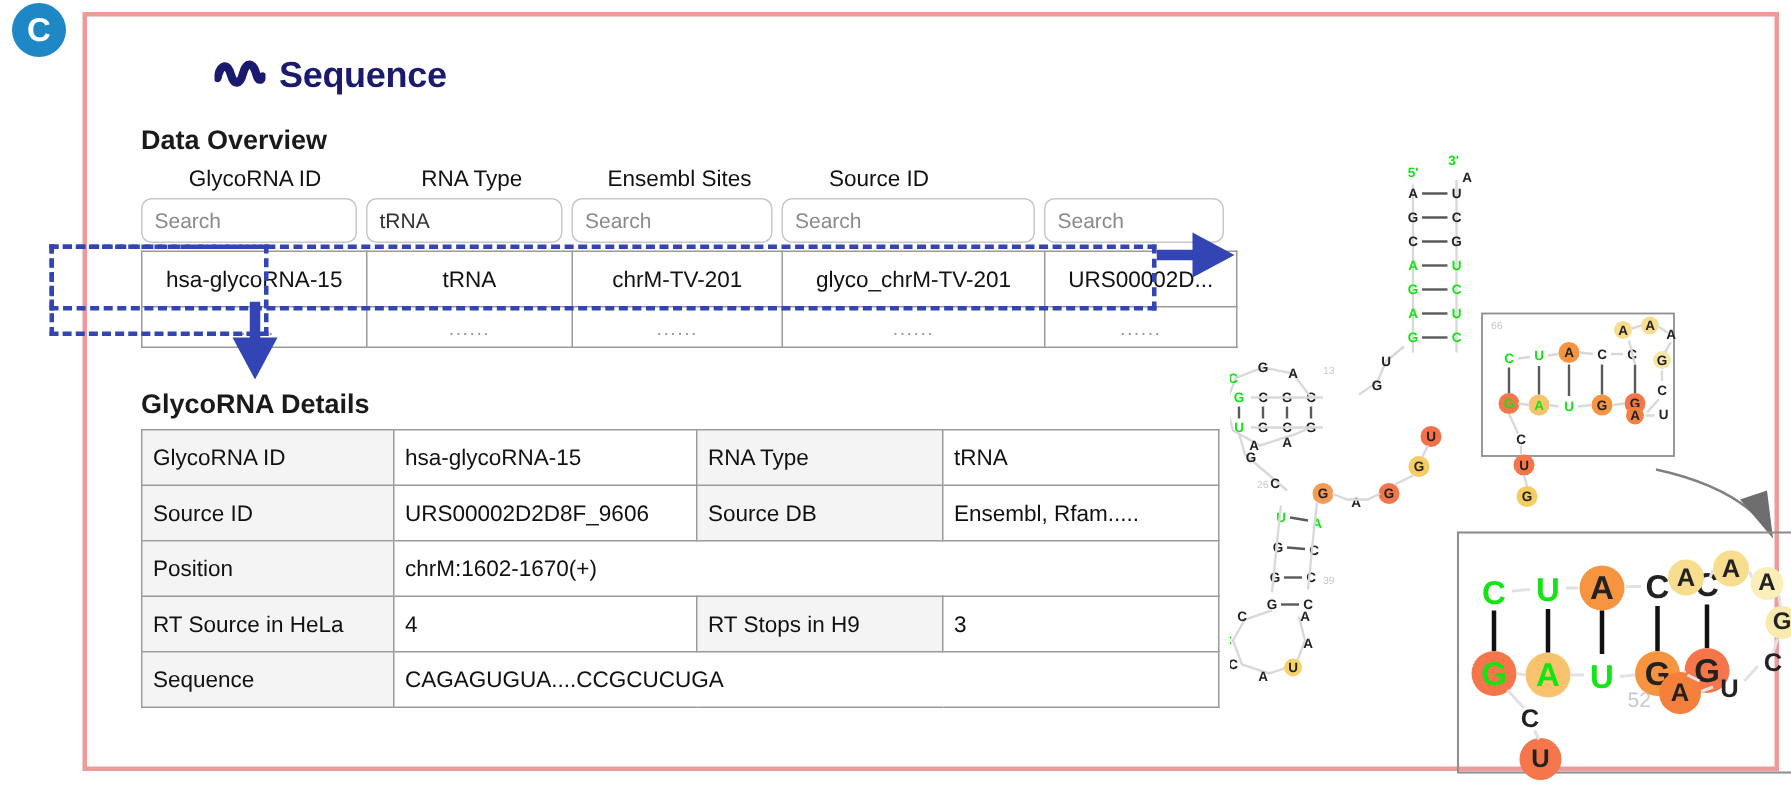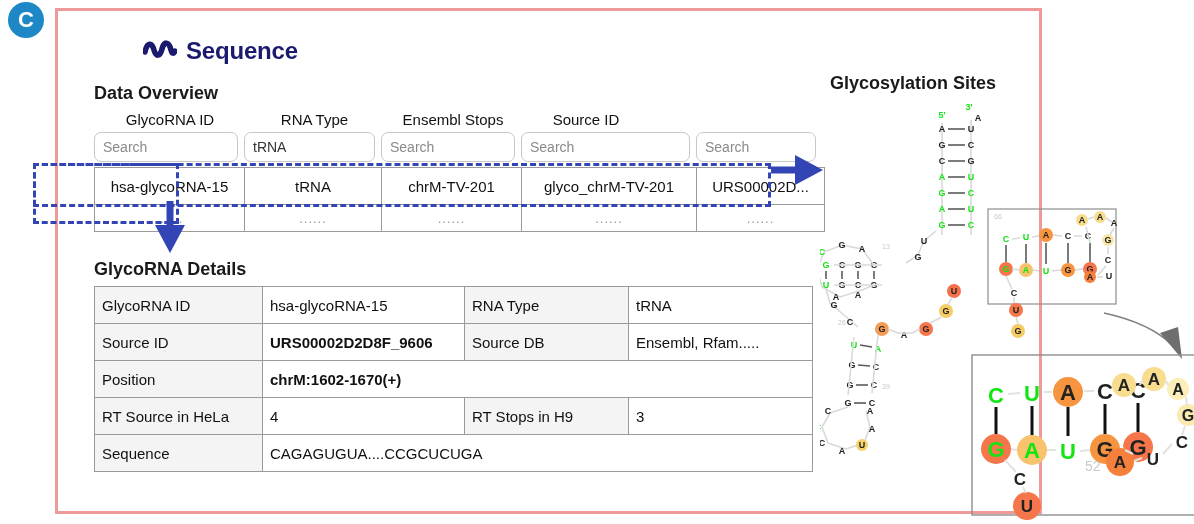--- a/index.html
+++ b/index.html
@@ -1,20 +1,20 @@
 <!DOCTYPE html>
 <html><head>
 <meta charset="utf-8">
 <style>
   html,body{margin:0;padding:0;background:#ffffff;}
   body{font-family:"Liberation Sans","DejaVu Sans",sans-serif;}
   #page{position:relative;width:1194px;height:524px;overflow:hidden;background:#fff;}
 
   
-  #panel{position:absolute;left:55px;top:8px;width:987px;height:506px;
+  #panel{position:absolute;left:55px;top:8px;width:1131px;height:506px;
          border:3px solid #ef9a9a;box-sizing:border-box;background:#fff;}
 
   
   #badge{position:absolute;left:8px;top:2px;width:36px;height:36px;border-radius:50%;
          background:#1E88C7;color:#fff;font-weight:bold;font-size:22px;
          display:flex;align-items:center;justify-content:center;z-index:12;
          font-family:"Liberation Sans",sans-serif;}
 
   
   #seq-header{position:absolute;left:85px;top:26px;display:flex;align-items:center;gap:9px;}
@@ -34,21 +34,21 @@
   .ov-search{height:30px;border:1px solid #c8c8c8;border-radius:7px;
              font-size:14px;color:#8a8a8a;display:flex;align-items:center;
              padding-left:8px;box-sizing:border-box;margin-right:6px;background:#fff;}
   .ov-search.filled{color:#333;}
   .ov-table{margin-top:5px;border-collapse:collapse;width:730px;table-layout:fixed;}
   .ov-table td{border:1px solid #9a9a9a;height:36px;font-size:15px;color:#111;
                text-align:center;padding:0 3px;overflow:hidden;white-space:nowrap;}
   .ov-table tr.dots td{height:26px;font-size:13px;letter-spacing:1px;color:#999;}
   .c-orange{color:#E8761A;}
   .c-blue{color:#4472C4;}
-  .c-linkblue{color:#3a6fd8;font-weight:bold;}
+  .c-linkblue{color:#3a6fd8;}
 
   
   .dash-row{position:absolute;border:3px dashed #3345b5;box-sizing:border-box;pointer-events:none;}
 
   
   #details{position:absolute;left:36px;top:275px;width:718px;border-collapse:collapse;table-layout:fixed;}
   #details td{border:1px solid #9a9a9a;height:36px;font-size:15px;color:#111;
               padding:0 7px;overflow:hidden;white-space:nowrap;}
   #details td.lab{background:#f4f4f4;}
 
@@ -69,28 +69,27 @@
       <span class="wave-ic">
         <svg width="34" height="20" viewBox="0 0 34 20">
           <path d="M2 13 C4 3, 9 3, 11 11 C13 18, 17 18, 19 10 C21 2, 26 2, 28 11 C29 15, 31 15, 32 12" fill="none" stroke="#1a1a6e" stroke-width="5.5" stroke-linecap="round"></path>
         </svg>
       </span>
       <span id="seq-title">Sequence</span>
     </div>
 
     <div class="sec-title" id="t-data-overview">Data Overview</div>
     <div class="sec-title" id="t-details">GlycoRNA Details</div>
-    <div class="sec-title" id="t-glyco">Glycosylation Sites</div>
 
     <div id="overview">
 
       <div class="ov-headrow">
         <div class="ov-head" style="width:152px">GlycoRNA ID</div>
         <div class="ov-head" style="width:137px">RNA Type</div>
-        <div class="ov-head" style="width:140px">Ensembl Stops</div>
+        <div class="ov-head" style="width:140px">Ensembl Sites</div>
         <div class="ov-head" style="width:126px">Source ID</div>
       </div>
 
       <div class="ov-searchrow">
         <div class="ov-search" style="width:144px">Search</div>
         <div class="ov-search filled" style="width:131px">tRNA</div>
         <div class="ov-search" style="width:134px">Search</div>
         <div class="ov-search" style="width:169px">Search</div>
         <div class="ov-search" style="width:120px">Search</div>
       </div>

